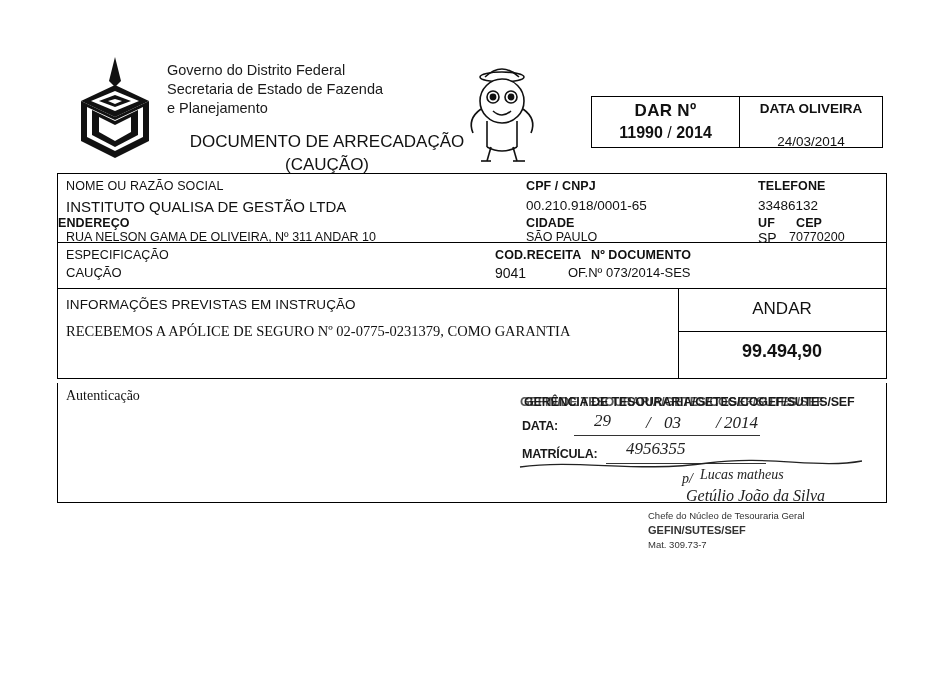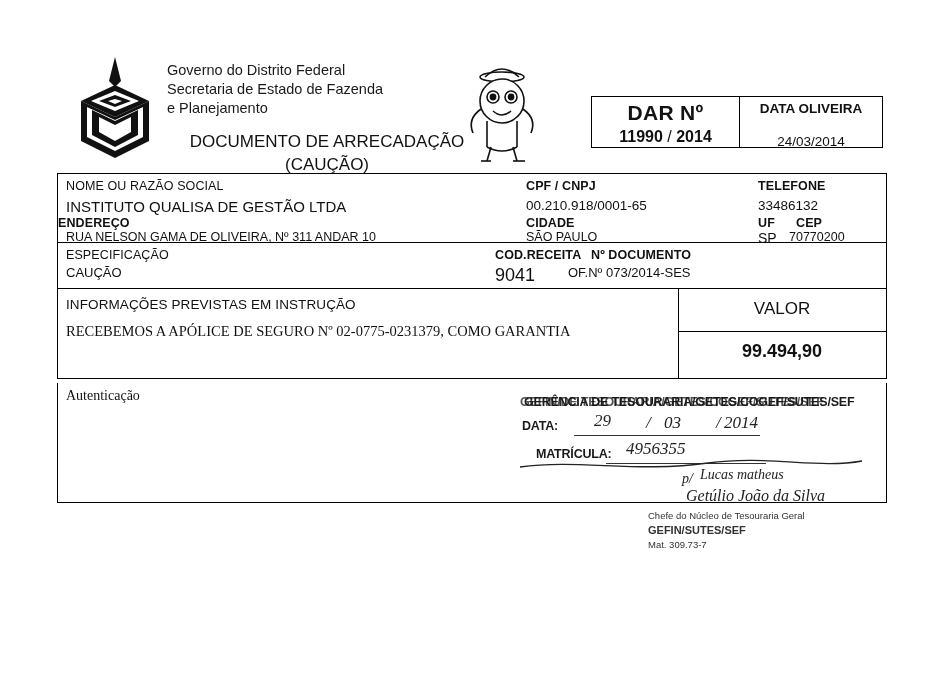--- a/index.html
+++ b/index.html
@@ -79,21 +79,21 @@
     padding-top: 4px;
     box-sizing: border-box;
   }
   .dar-right {
     flex: 1;
     text-align: center;
     padding-top: 4px;
     box-sizing: border-box;
   }
   .dar-label {
-    font-size: 21px;
+    font-size: 17px;
     font-weight: bold;
     letter-spacing: .3px;
   }
   .dar-num {
     font-size: 16px;
     font-weight: bold;
     margin-top: 3px;
   }
   .dar-num .slash { font-weight: normal; }
   .dar-pay-label {
@@ -294,35 +294,35 @@
     <span class="abs lbl" style="left:738px; top:42px; font-weight:bold;">CEP</span>
     <span class="abs val" style="left:700px; top:56px; font-size:14px;">SP</span>
     <span class="abs val" style="left:731px; top:56px; font-size:12.5px;">70770200</span>
   </div>
 
   <div class="frame sec2">
     <span class="abs lbl" style="left:8px; top:5px;">ESPECIFICAÇÃO</span>
     <span class="abs val" style="left:8px; top:22px; font-size:13px;">CAUÇÃO</span>
 
     <span class="abs lbl" style="left:437px; top:5px; font-weight:bold;">COD.RECEITA</span>
-    <span class="abs val" style="left:437px; top:22px; font-size:18px;">9041</span>
+    <span class="abs val" style="left:437px; top:22px; font-size:14px;">9041</span>
 
     <span class="abs lbl" style="left:533px; top:5px; font-weight:bold;">Nº DOCUMENTO</span>
     <span class="abs val" style="left:510px; top:22px; font-size:13px;">OF.Nº 073/2014-SES</span>
   </div>
 
   <div class="frame sec3">
     <span class="vdiv" style="left:620px;"></span>
     <span class="hdiv" style="top:42px; right:auto; left:620px; width:208px;"></span>
 
     <span class="abs lbl" style="left:8px; top:8px; font-size:13.5px;">INFORMAÇÕES PREVISTAS EM INSTRUÇÃO</span>
     <span class="abs val-serif" style="left:8px; top:34px;">RECEBEMOS A APÓLICE DE SEGURO Nº 02-0775-0231379, COMO GARANTIA</span>
 
     <div style="position:absolute; left:620px; top:10px; width:208px;">
-      <div class="valor-label">VALOR</div>
+      <div class="valor-label">ANDAR</div>
     </div>
     <div style="position:absolute; left:620px; top:52px; width:208px;">
       <div class="valor-amount">99.494,90</div>
     </div>
   </div>
 
   <div class="frame sec4">
     <span class="abs" style="left:8px; top:5px; font-family:'Liberation Serif',serif; font-size:14px;">Autenticação</span>
 
     <div class="stamp-area">
@@ -330,21 +330,21 @@
       <span class="stamp-line" style="left:6px; top:2px;">GERÊNCIA DE TESOURARIA/GETES/COGEF/SUTES/SEF</span>
 
       <span class="stamp-line" style="left:4px; top:26px;">DATA:</span>
       <span class="hand" style="left:60px; top:18px;">29</span>
       <span class="hand" style="left:112px; top:20px;">/</span>
       <span class="hand" style="left:130px; top:20px;">03</span>
       <span class="hand" style="left:182px; top:20px;">/</span>
       <span class="hand" style="left:190px; top:20px;">2014</span>
       <span class="rule" style="left:56px; top:42px; width:186px;"></span>
 
-      <span class="stamp-line" style="left:18px; top:54px;">MATRÍCULA:</span>
+      <span class="stamp-line" style="left:4px; top:54px;">MATRÍCULA:</span>
       <span class="hand" style="left:92px; top:46px;">4956355</span>
       <span class="rule" style="left:88px; top:70px; width:160px;"></span>
 
       <svg class="scribble" style="left:0px; top:58px; width:350px; height:24px;" viewBox="0 0 350 24">
         <path d="M2 16 C60 8, 120 22, 190 12 C250 4, 300 18, 344 10" stroke="#222" stroke-width="1.3" fill="none"></path>
       </svg>
 
       <span class="hand" style="left:148px; top:78px; font-size:14px;">p/</span>
       <span class="hand" style="left:166px; top:74px; font-size:14px;">Lucas matheus</span>
 

